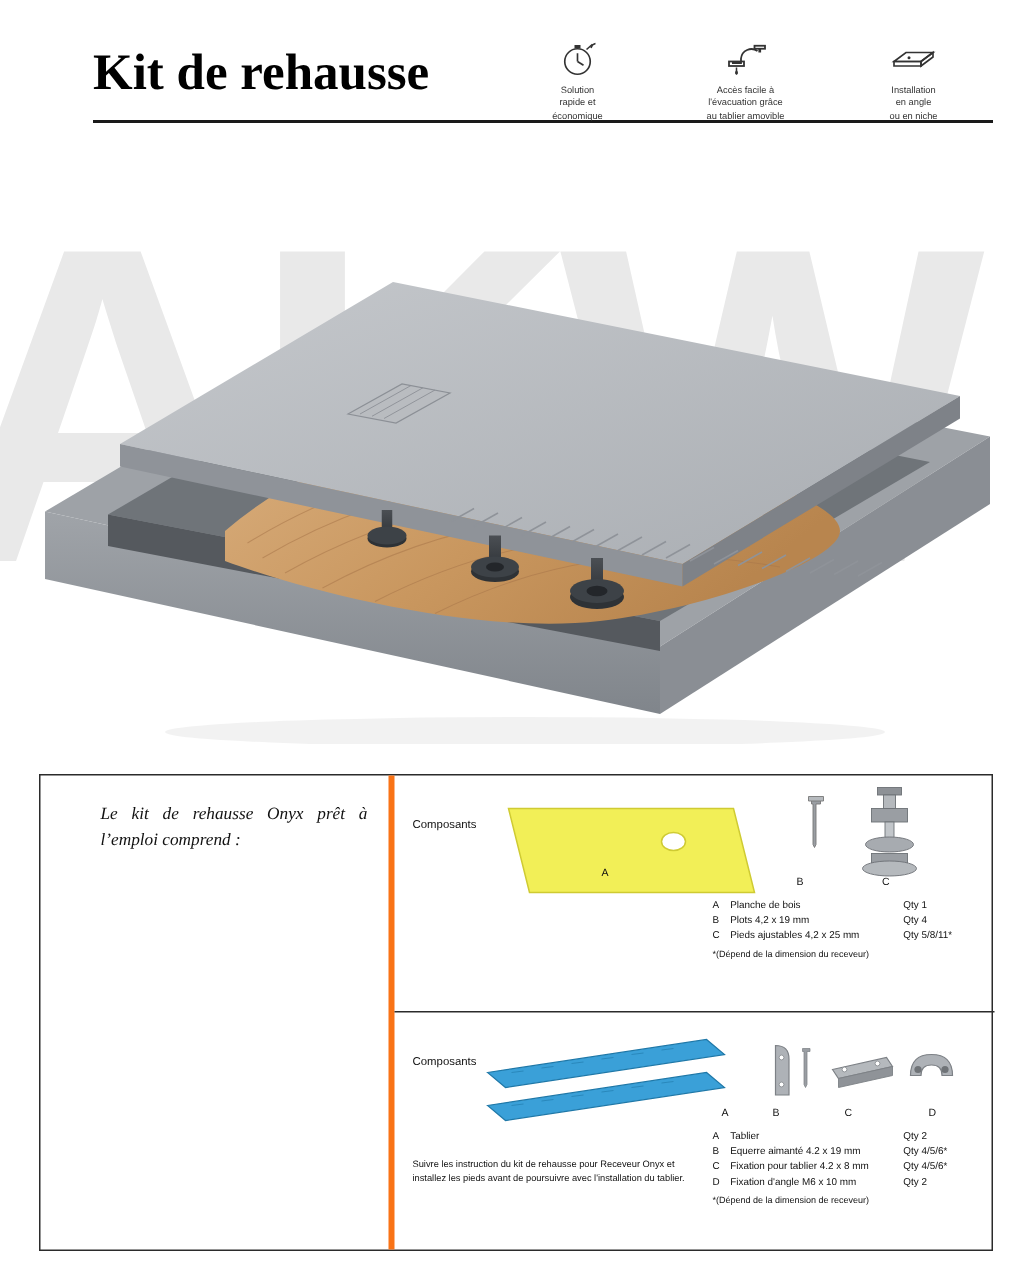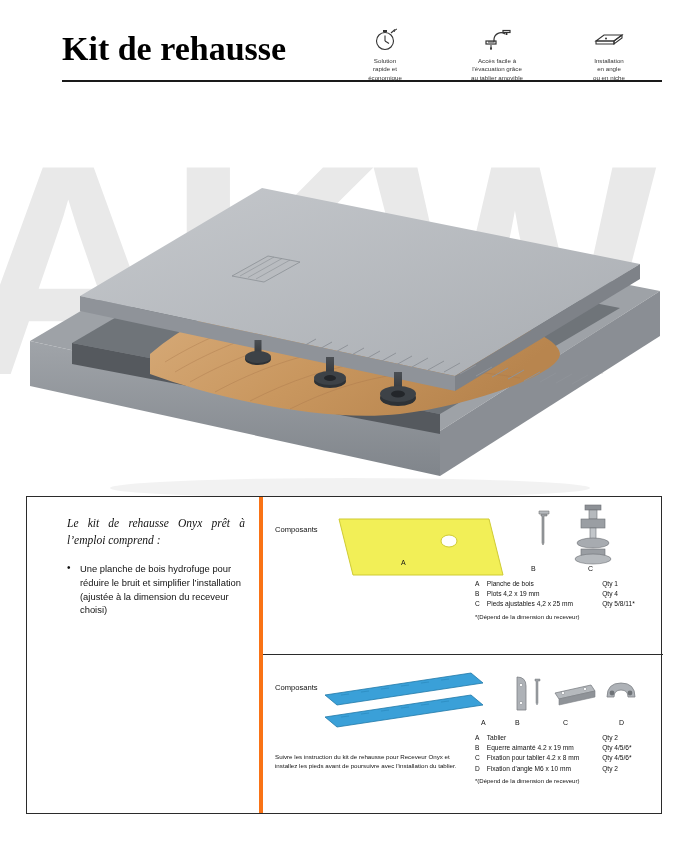--- a/index.html
+++ b/index.html
@@ -82,21 +82,21 @@
   .hero {
     position: absolute;
     left: 0; top: 96px;
     width: 688px; height: 400px;
     z-index: 1;
   }
 
   
   .panel {
     position: absolute;
-    left: 26px; top: 496px;
+    left: 26px; top: 516px;
     width: 636px; height: 318px;
     border: 1px solid #2b2b2b;
     background: rgba(255,255,255,0.9);
     z-index: 2;
   }
   .panel-left {
     position: absolute;
     left: 0; top: 0;
     width: 232px; height: 100%;
     padding: 18px 14px 10px 40px;
@@ -342,21 +342,20 @@
 
       <ellipse cx="350" cy="392" rx="240" ry="10" fill="#000" opacity="0.05"></ellipse>
     </svg>
   </div>
 
   <div class="panel">
 
     <div class="panel-left">
       <div class="panel-lead">Le kit de rehausse Onyx prêt à l’emploi comprend :</div>
       <ul class="bullets">
-        <li>Une planche de bois hydrofuge pour réduire le bruit et simplifier l’installation (ajustée à la dimension du receveur choisi)</li>
       </ul>
     </div>
 
     <div class="panel-right">
 
       <div class="pr-block top">
         <div class="comp-label">Composants</div>
 
         <svg class="diag" style="left:58px; top:8px;" width="200" height="90" viewBox="0 0 200 90">
           <polygon points="18,14 168,14 182,70 32,70" fill="#f2ef57" stroke="#cfcb33" stroke-width="1"></polygon>

